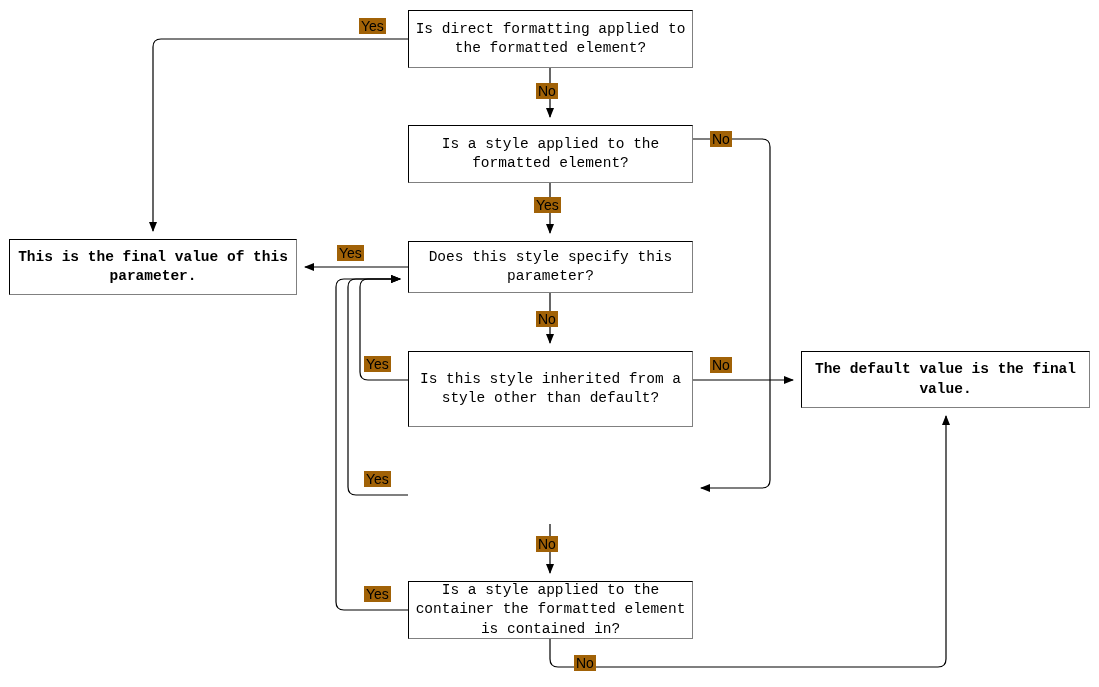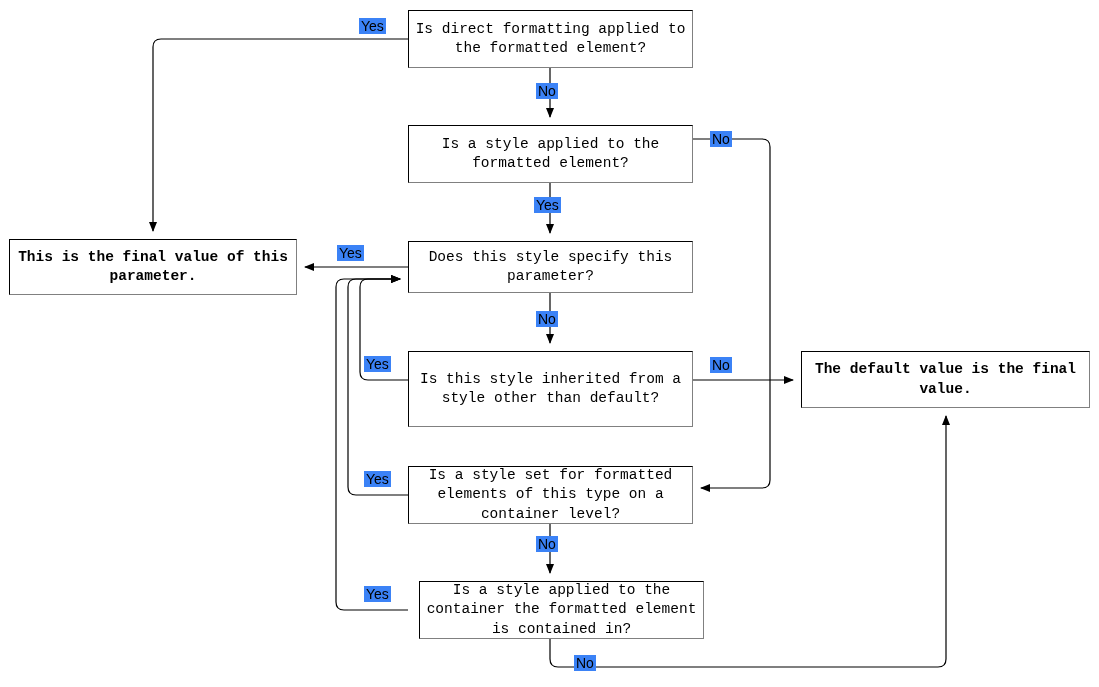--- a/index.html
+++ b/index.html
@@ -41,21 +41,21 @@
     z-index: 2;
     font-family: Liberation Mono, monospace;
   }
   .node.terminal {
     font-weight: bold;
   }
   .edge-label {
     position: absolute;
     font-size: 14px;
     color: #000000;
-    background: #3b82f6;
+    background: #a16207;
     padding: 0 2px;
     white-space: nowrap;
     z-index: 3;
   }
 </style>
 </head>
 <body>
 
 <div id="canvas">
 
@@ -102,25 +102,22 @@
   </div>
 
   <div class="node" style="left:408px; top:125px; width:285px; height:58px;">
     <span>Is a style applied to the formatted element?</span>
   </div>
 
   <div class="node" style="left:408px; top:351px; width:285px; height:76px;">
     <span>Is this style inherited from a style other than default?</span>
   </div>
 
-  <div class="node" style="left:408px; top:466px; width:285px; height:58px;">
-    <span>Is a style set for formatted elements of this type on a container level?</span>
-  </div>
 
-  <div class="node" style="left:408px; top:581px; width:285px; height:58px;margin-left:11px;">
+  <div class="node" style="left:408px; top:581px; width:285px; height:58px;">
     <span>Is a style applied to the container the formatted element is contained in?</span>
   </div>
 
   <div class="node terminal" style="left:801px; top:351px; width:289px; height:57px;">
     <span>The default value is the final value.</span>
   </div>
 
   <div class="node terminal" style="left:9px; top:239px; width:288px; height:56px;">
     <span>This is the final value of this parameter.</span>
   </div>

